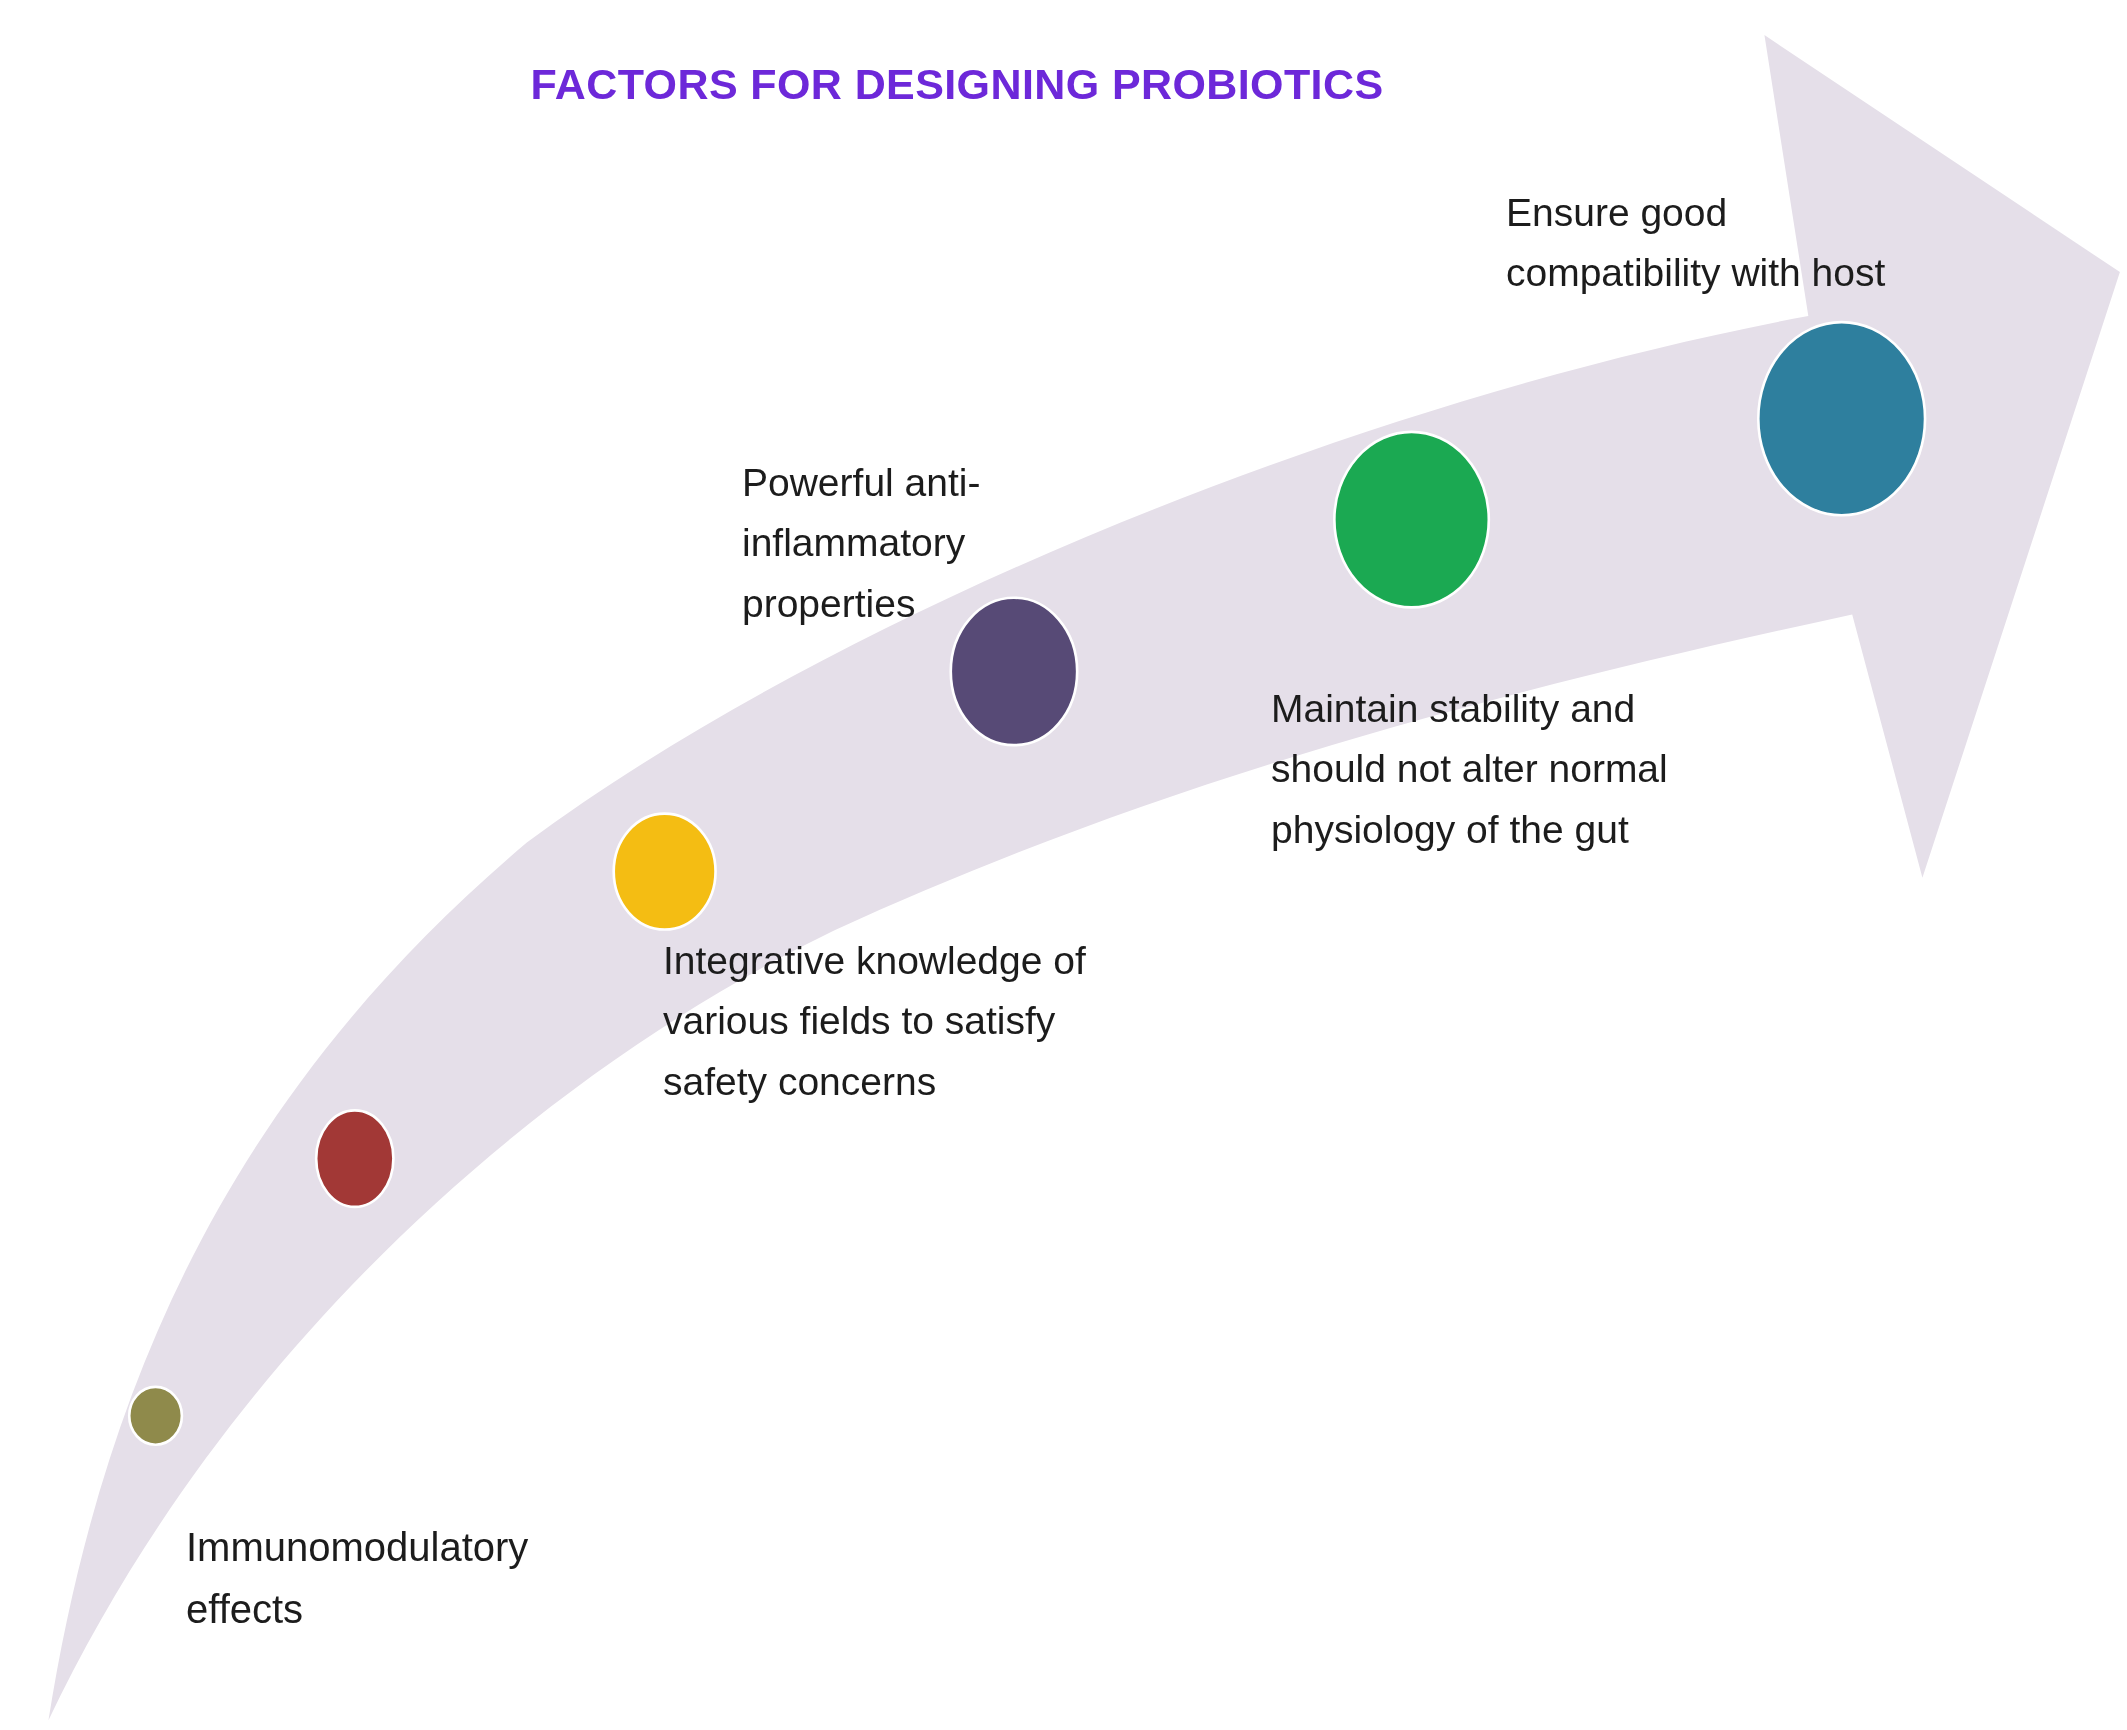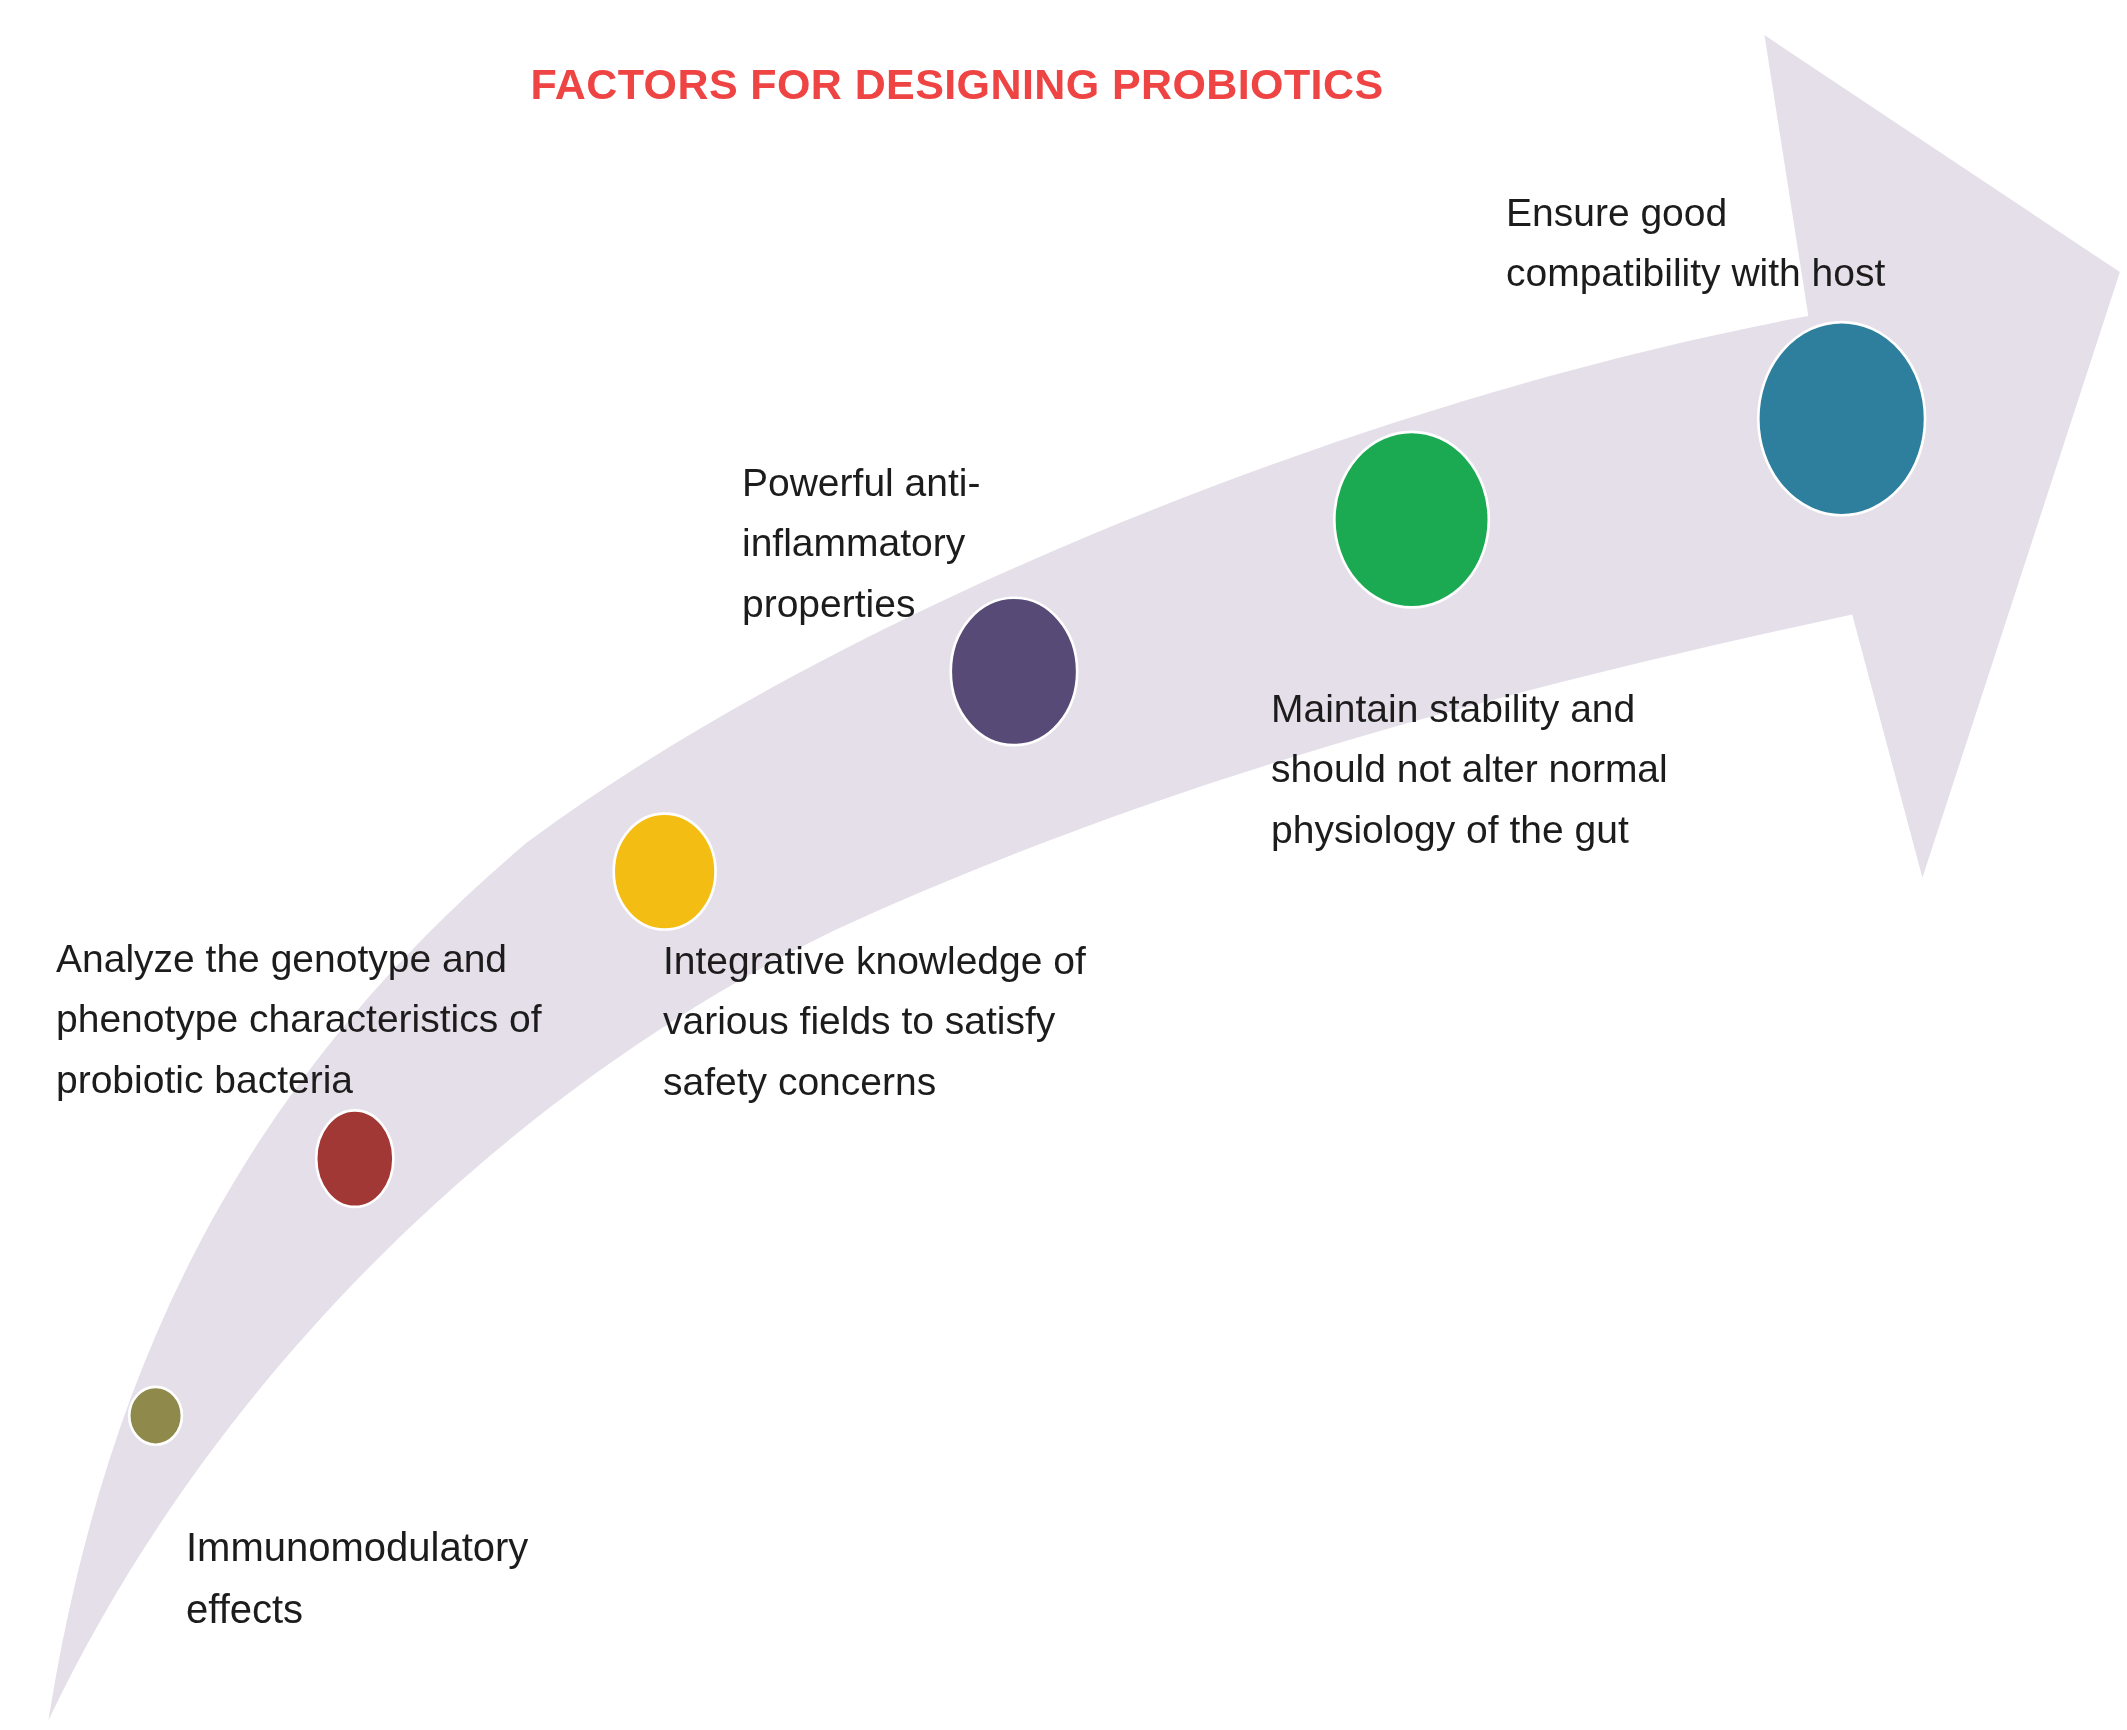--- a/index.html
+++ b/index.html
@@ -22,21 +22,21 @@
     width: 2128px;
     height: 1730px;
   }
   .diagram-title {
     position: absolute;
     left: 957px;
     top: 60px;
     transform: translateX(-50%);
     font-size: 43px;
     font-weight: 700;
-    color: #ef4444;
+    color: #6d28d9;
     letter-spacing: 0.4px;
     white-space: nowrap;
     text-align: center;
   }
   .label {
     position: absolute;
     font-size: 39px;
     line-height: 1.55;
     color: #1c1c1c;
     white-space: pre-line;
@@ -84,23 +84,20 @@
 inflammatory
 properties</div>
 
   <div class="label label-ensure">Ensure good
 compatibility with host</div>
 
   <div class="label label-maintain">Maintain stability and
 should not alter normal
 physiology of the gut</div>
 
-  <div class="label label-analyze">Analyze the genotype and
-phenotype characteristics of
-probiotic bacteria</div>
 
   <div class="label label-integrative">Integrative knowledge of
 various fields to satisfy
 safety concerns</div>
 
   <div class="label label-immuno">Immunomodulatory
 effects</div>
 
 </div>
 

